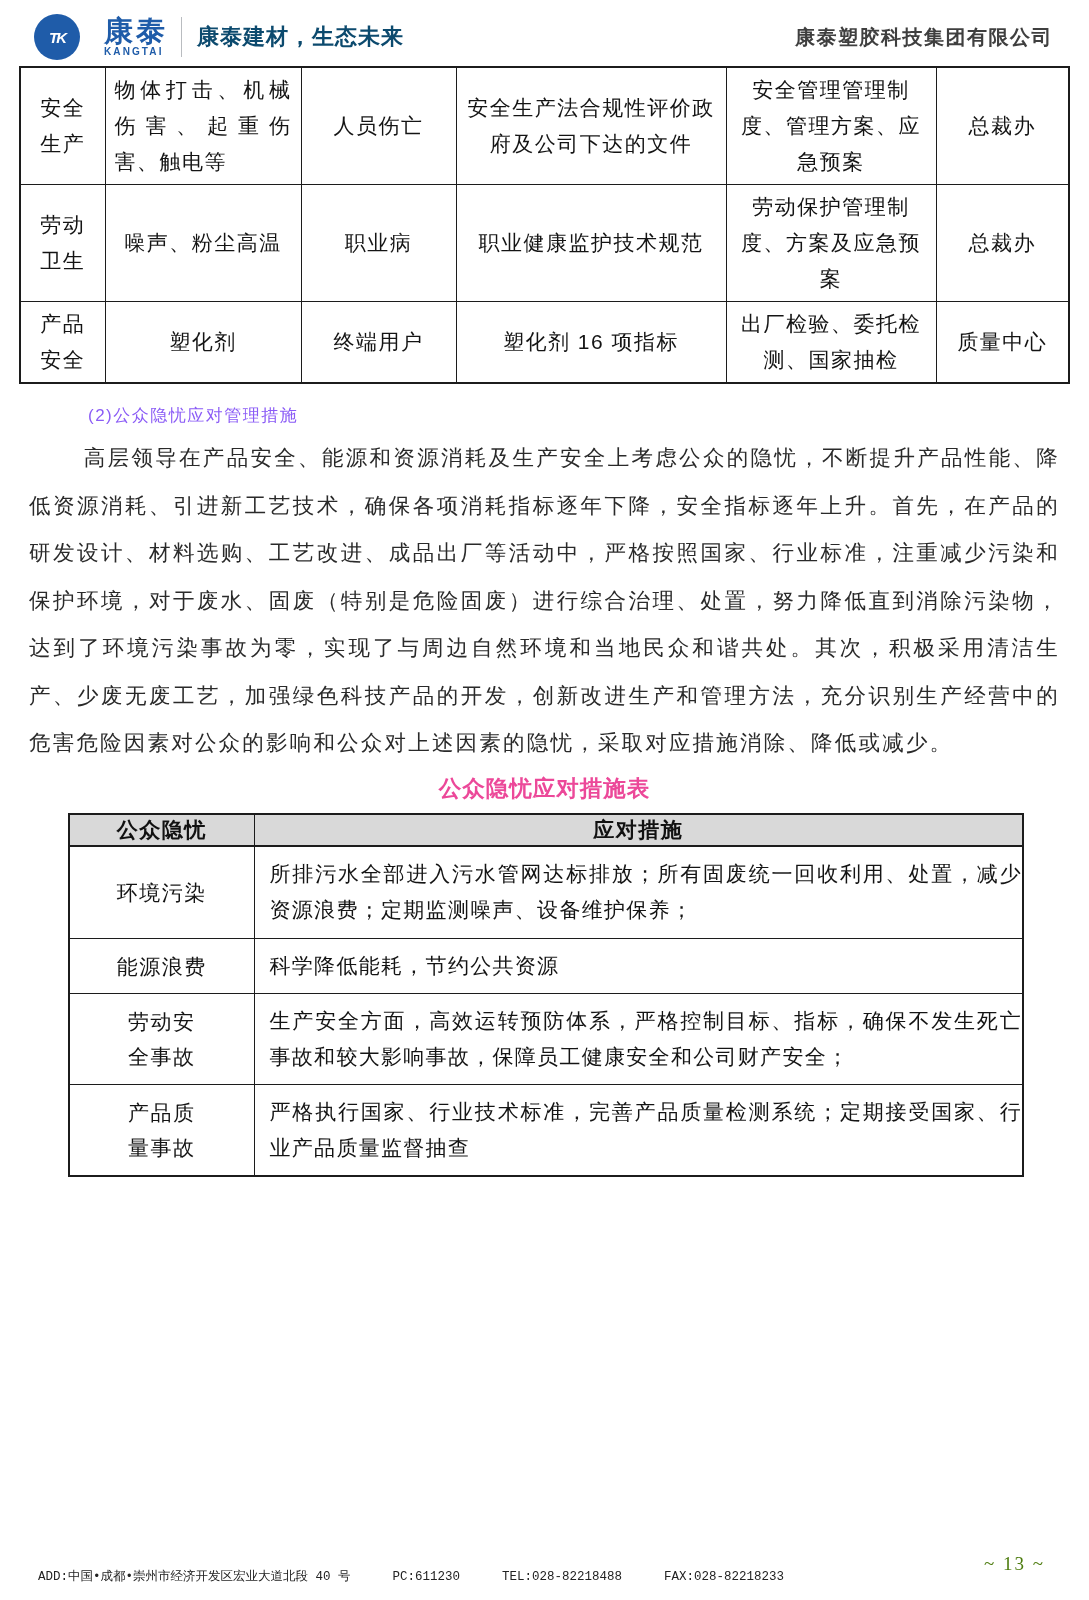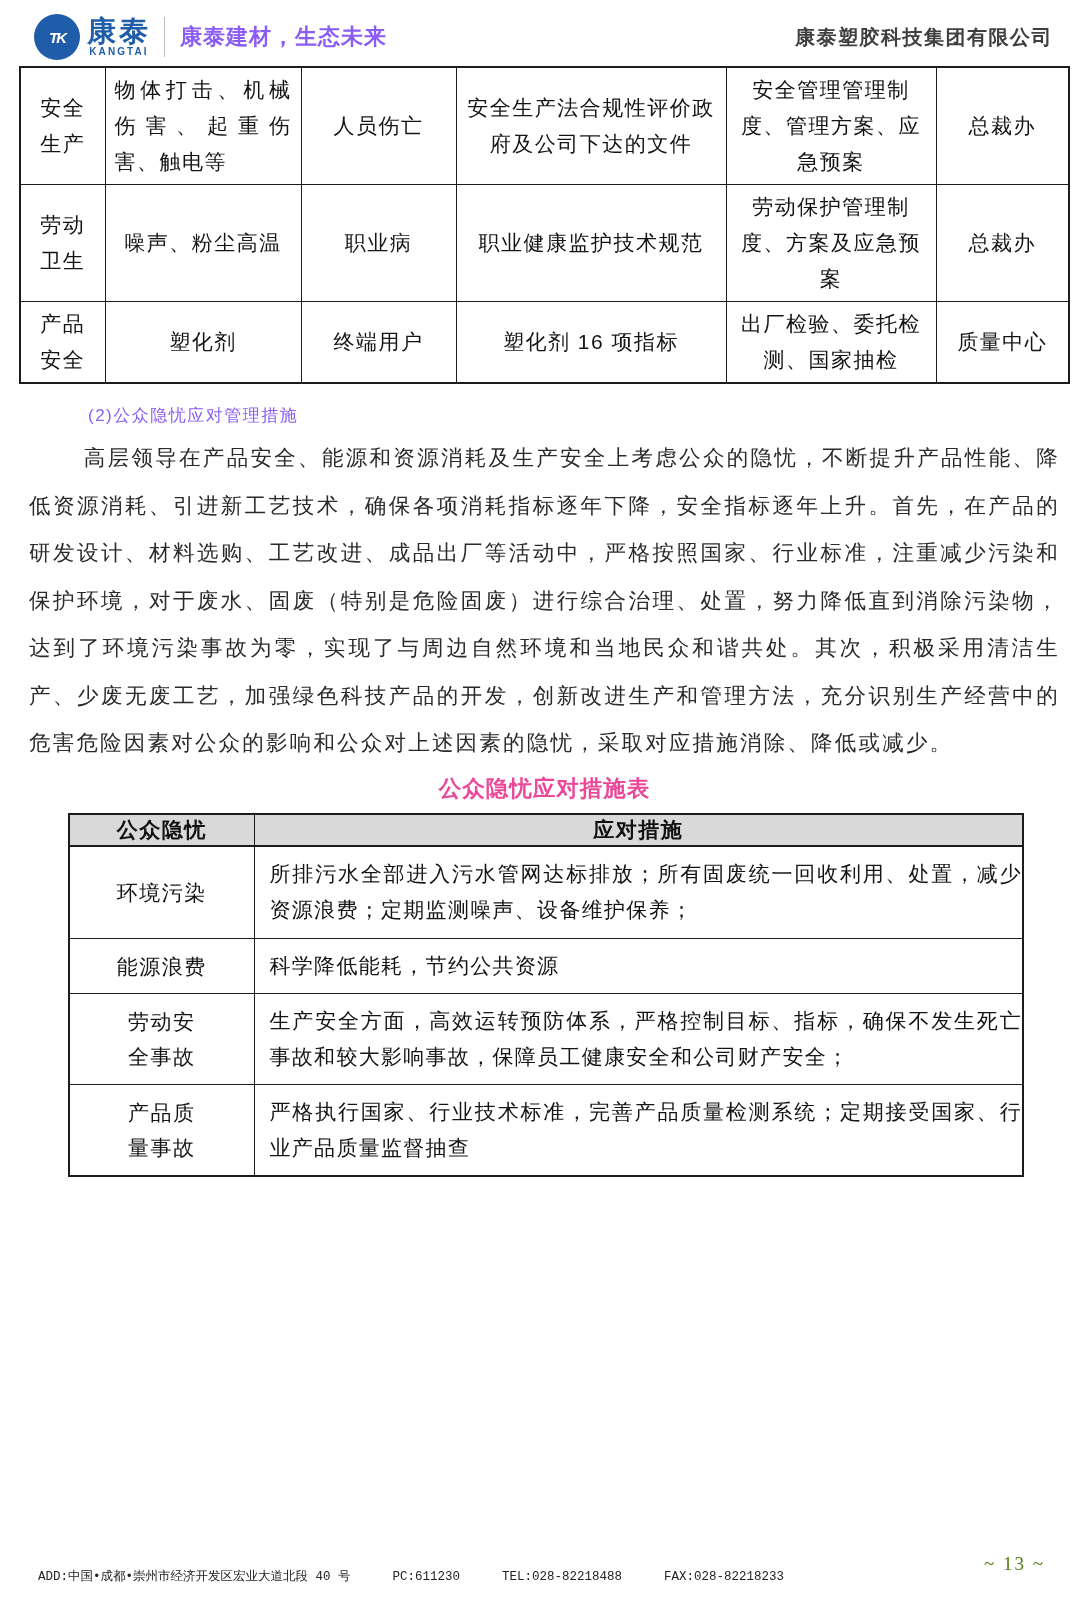--- a/index.html
+++ b/index.html
@@ -13,25 +13,25 @@
 
   
   .header { display:flex; align-items:center; padding:14px 36px 6px 34px; height:66px; }
   .logo-wrap { display:flex; align-items:center; }
   .logo-circle {
     width:46px; height:46px; border-radius:50%; background:#1f5ca9; color:#fff;
     display:flex; align-items:center; justify-content:center;
     font-style:italic; font-weight:bold; font-size:15px; letter-spacing:-2px;
     flex:0 0 auto;
   }
-  .brand-block { margin-left:7px; display:flex; flex-direction:column; line-height:1;align-items:center; }
+  .brand-block { margin-left:24px; display:flex; flex-direction:column; line-height:1; }
   .brand-cn { color:#1f5ca9; font-weight:bold; font-size:29px; letter-spacing:3px; line-height:1; }
   .brand-en { color:#1f5ca9; font-size:10px; font-weight:bold; letter-spacing:2.1px; margin-top:1px; }
   .hdr-divider { width:1px; height:40px; background:#b9bcc0; margin:0 15px 0 13px; }
-  .tagline { font-size:22px; font-weight:bold; color:#8b5cf6; letter-spacing:1px; }
+  .tagline { font-size:22px; font-weight:bold; color:#0c4a6e; letter-spacing:1px; }
   .company { margin-left:auto; font-size:20px; font-weight:bold; color:#3f3f3f; letter-spacing:1.5px; }
 
   
   table { border-collapse:collapse; }
   .risk-table {
     margin:0 auto; width:1049px; table-layout:fixed; font-size:21px;
     border:2.5px solid #1c1c1c;
   }
   .risk-table td {
     border:1.4px solid #1c1c1c; text-align:center; vertical-align:middle;

